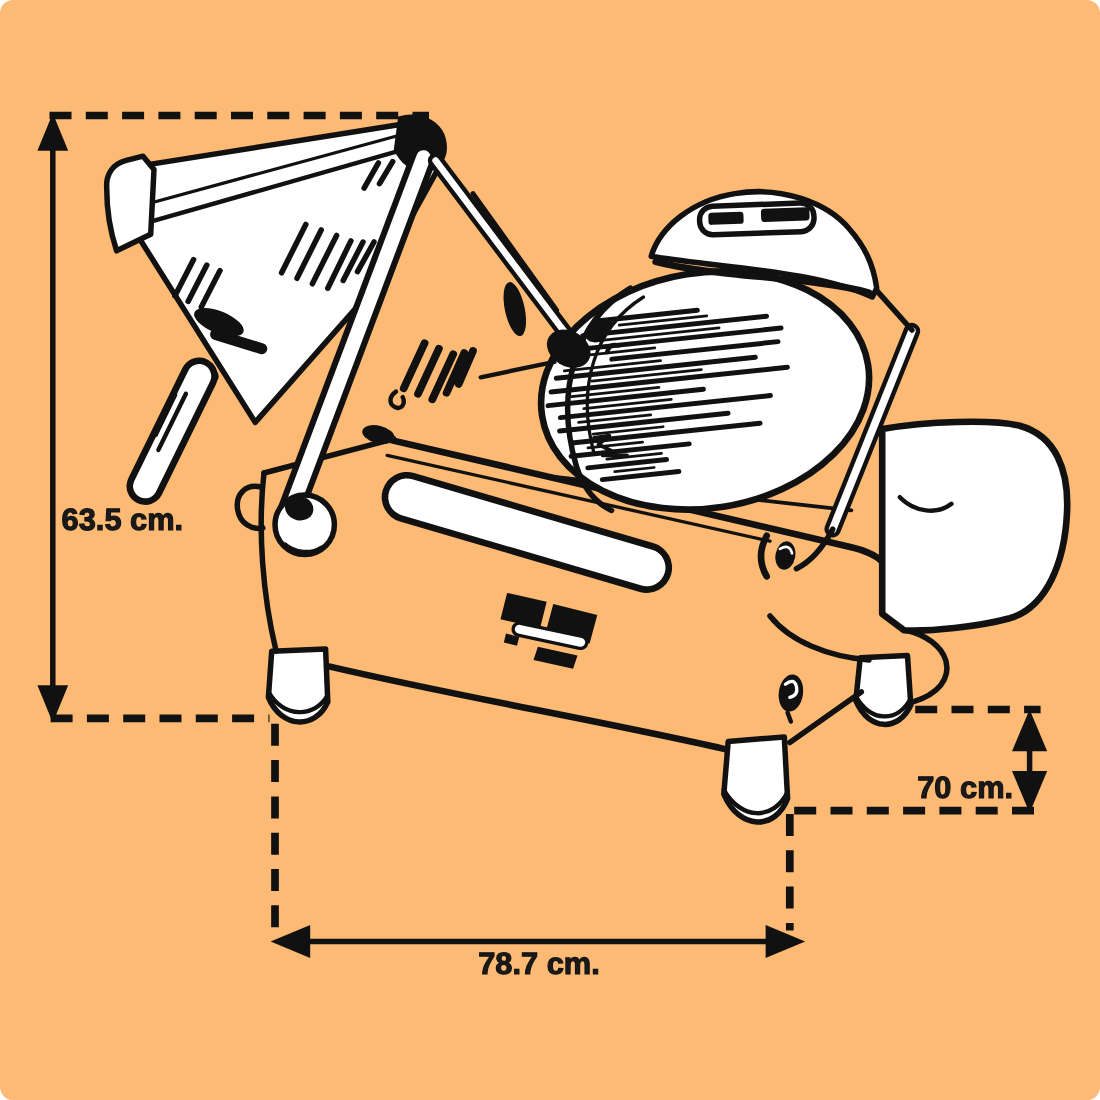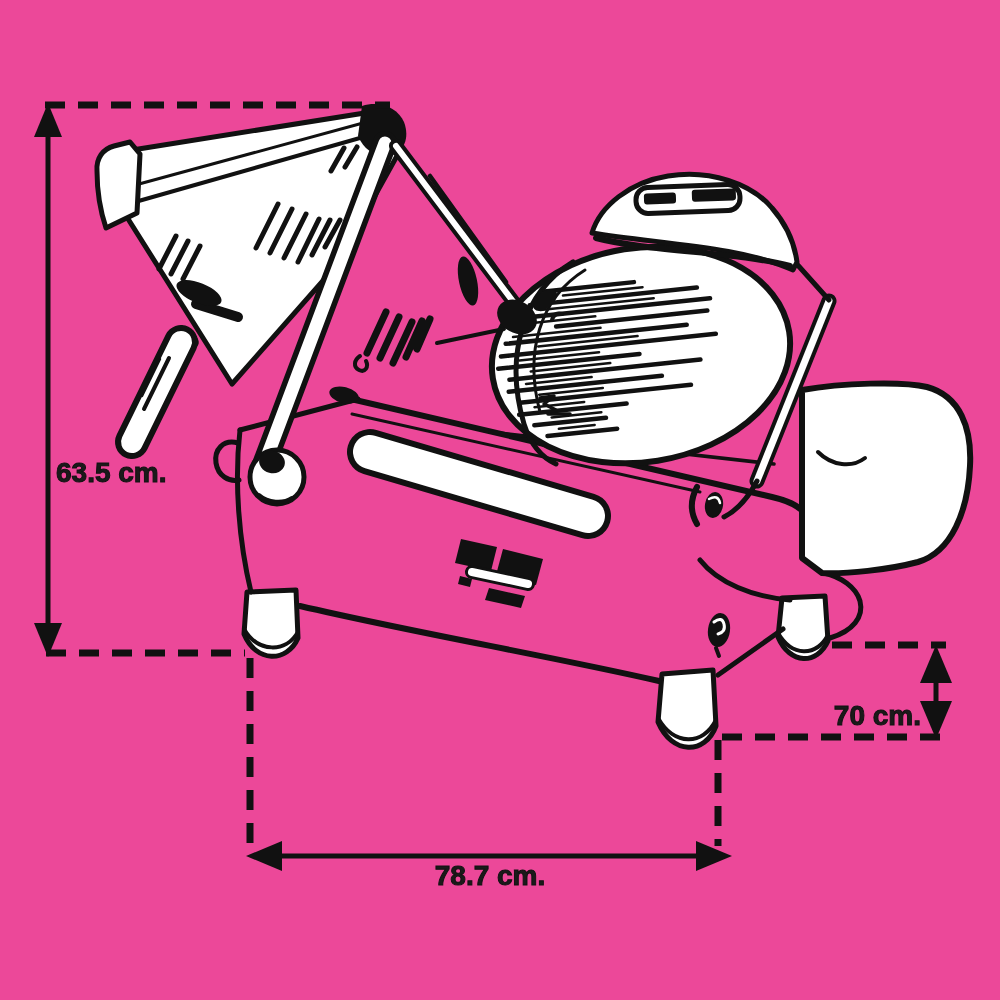--- a/index.html
+++ b/index.html
@@ -1,17 +1,17 @@
 <!DOCTYPE html>
 <html><head>
 <meta charset="utf-8">
 <style>
   html,body{margin:0;padding:0;background:#fff;}
-  #stage{position:relative;width:1000px;height:1000px;background:#ec4899;overflow:hidden;
-         font-family:"Liberation Sans", sans-serif;}
+  #stage{position:relative;width:1000px;height:1000px;background:#fdba74;overflow:hidden;
+         font-family:"Liberation Sans", sans-serif;border-radius:12px;}
   svg{position:absolute;left:0;top:0;}
   text.dim-label{font-family:"Liberation Sans", sans-serif;font-weight:600;font-size:28px;fill:#1a1a1a;}
 </style>
 </head>
 <body>
 
 <div id="stage">
 <svg width="1000" height="1000" viewBox="0 0 1000 1000">
 
   <g stroke="#111" fill="none" stroke-linecap="round" stroke-linejoin="round" stroke-width="5">

